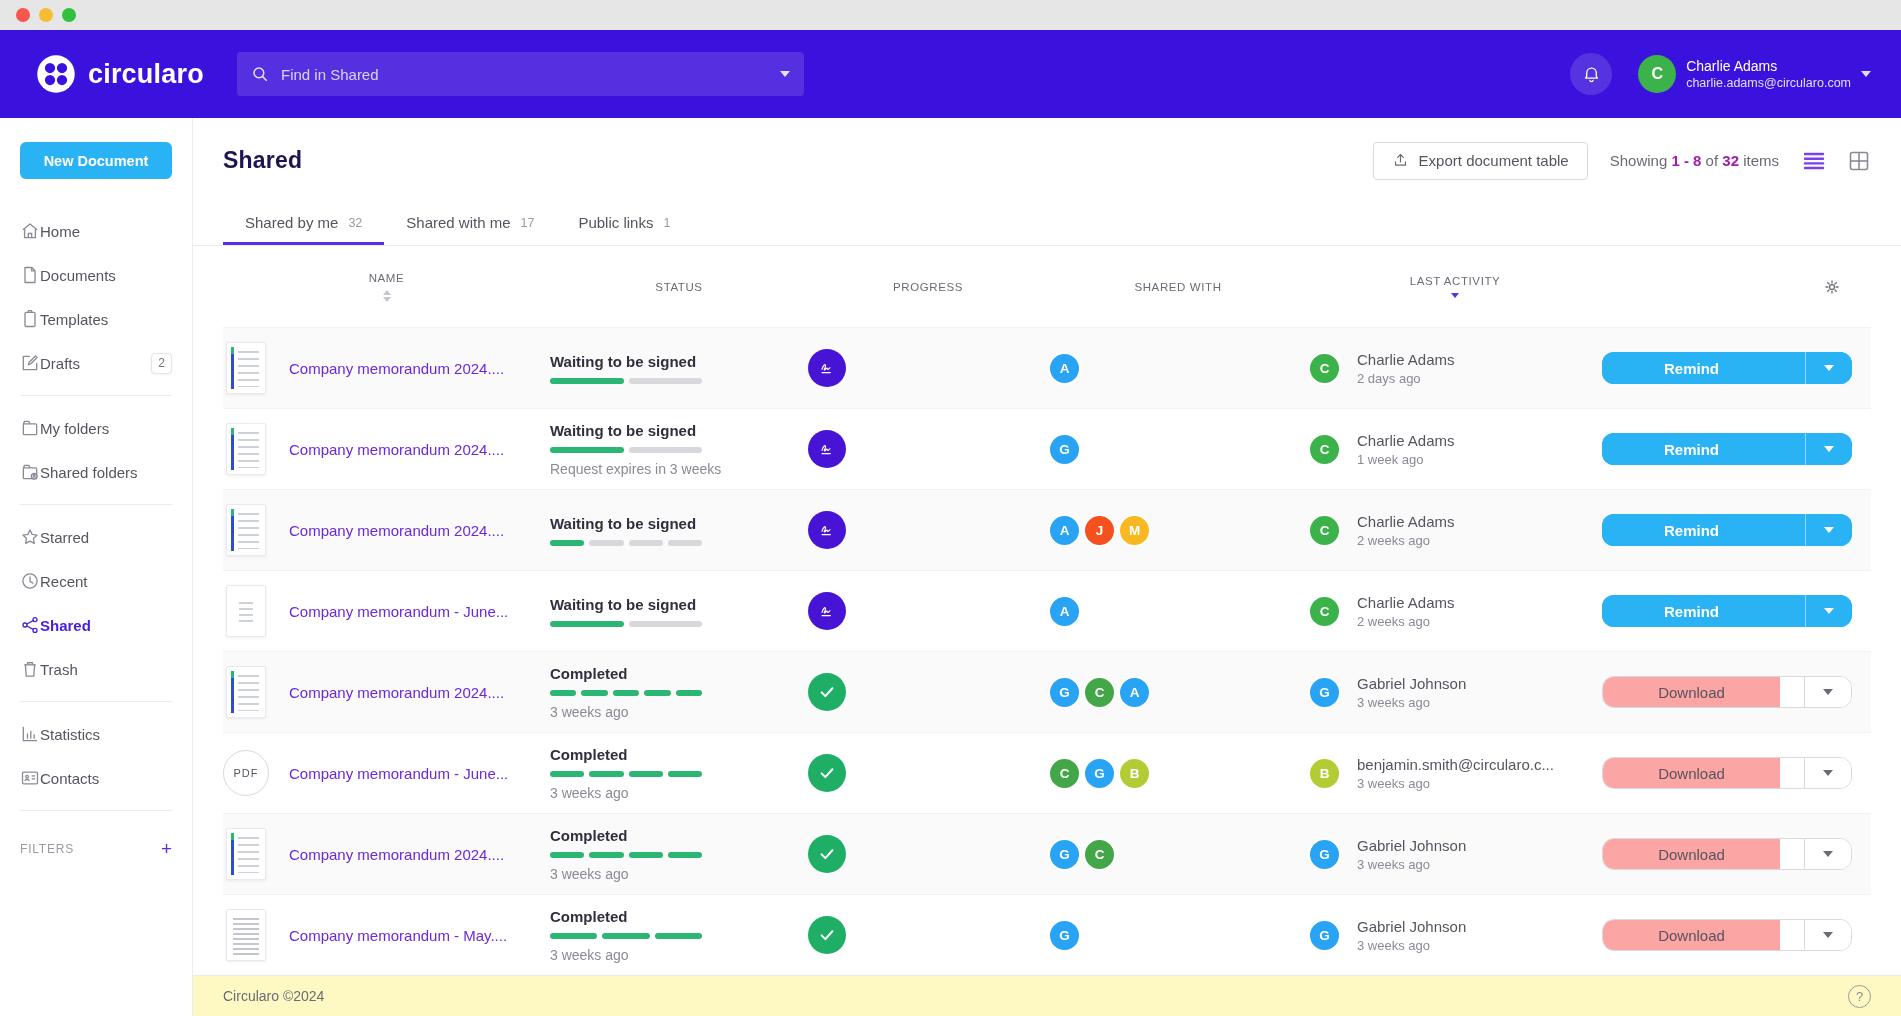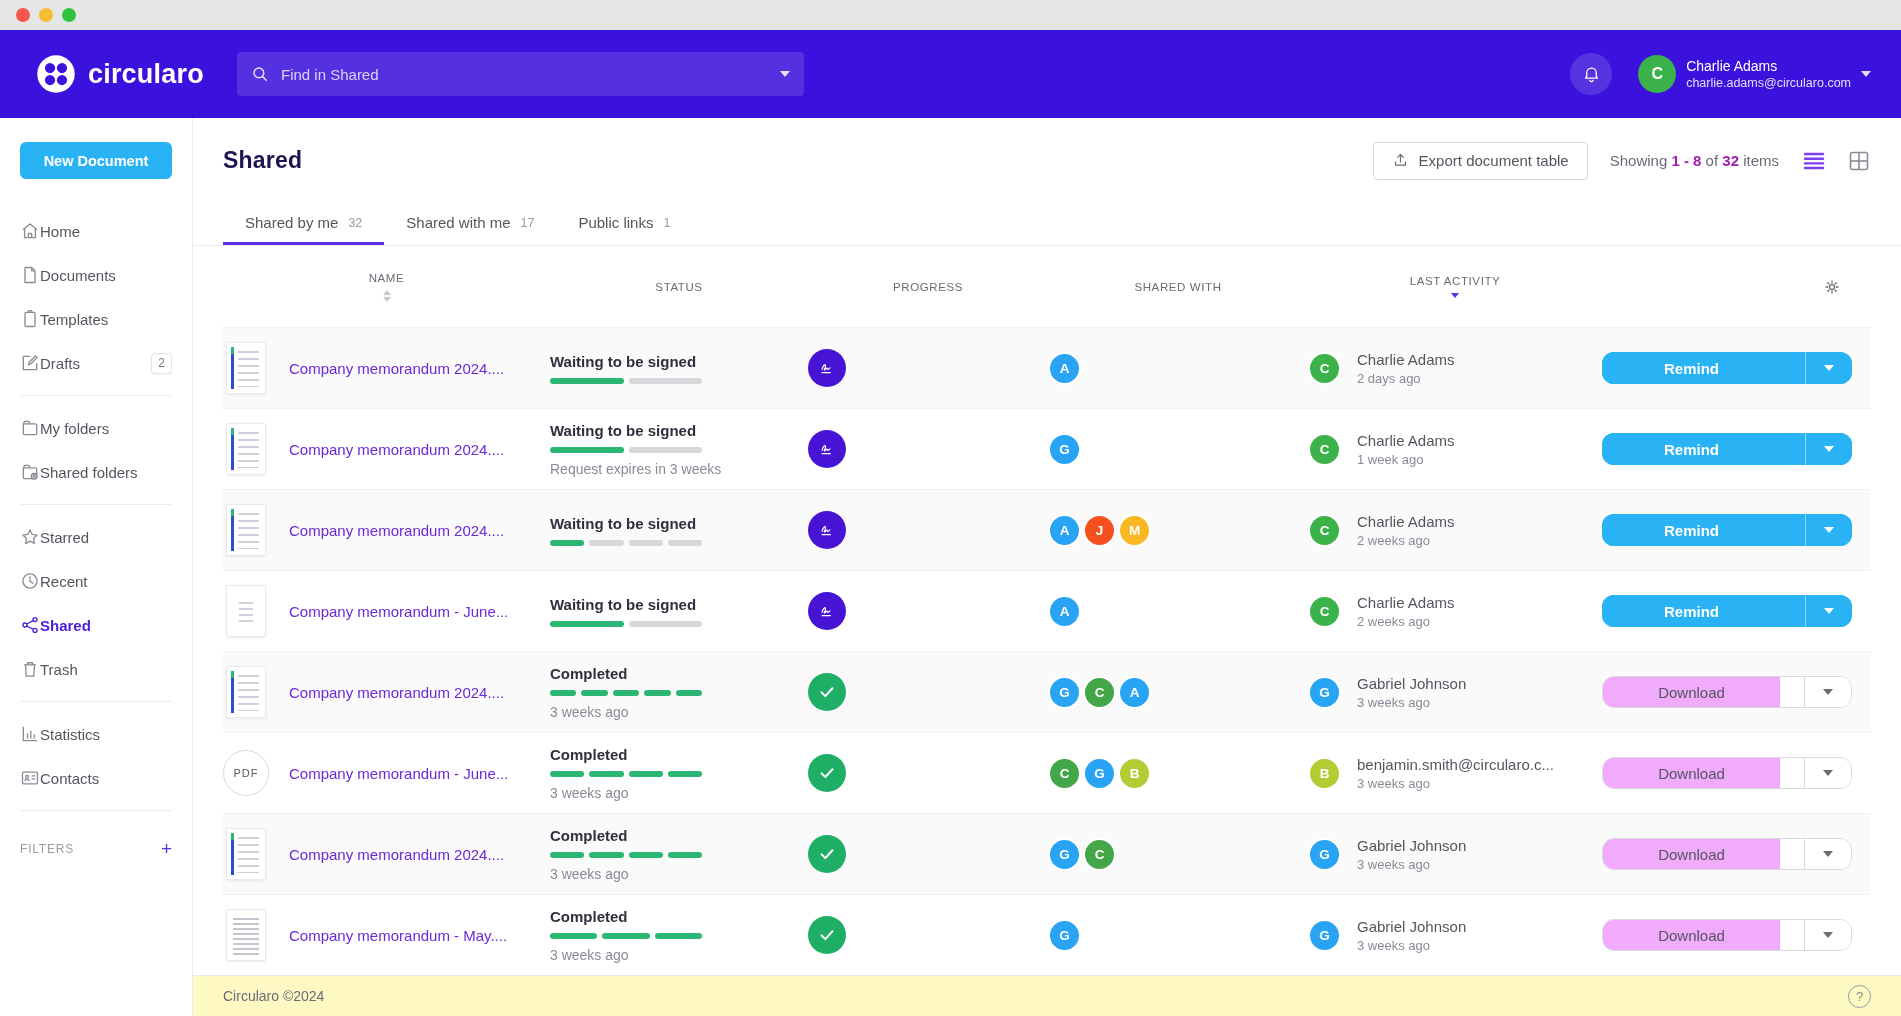--- a/index.html
+++ b/index.html
@@ -102,21 +102,21 @@
   .act-time { font-size:13px; color:#8a8a96; }
   .cell-action { justify-self:end; margin-right:19px; }
   .splitbtn { width:250px; height:32px; border-radius:12px; display:flex; overflow:hidden; cursor:pointer;gap:24px; }
   .splitbtn .bmain { flex:1; display:flex; align-items:center; justify-content:center; font-size:15px; font-family:inherit; border:none; cursor:pointer; }
   .splitbtn .bcaret { width:47px; display:flex; align-items:center; justify-content:center; border:none; cursor:pointer; }
   .splitbtn.primary { background:#29b2f4; }
   .splitbtn.primary .bmain { background:#29b2f4; color:#fff; font-weight:700; }
   .splitbtn.primary .bcaret { background:#29b2f4; border-left:1px solid rgba(255,255,255,.5); }
   .splitbtn.primary .caret2 { border-top-color:#fff; }
   .splitbtn.secondary { border:1px solid #d9d9de; background:#fff; }
-  .splitbtn.secondary .bmain { background:#f0abfc; color:#55555f; }
+  .splitbtn.secondary .bmain { background:#fca5a5; color:#55555f; }
   .splitbtn.secondary .bcaret { background:#fff; border-left:1px solid #d9d9de; }
   .splitbtn.secondary .caret2 { border-top-color:#6b6b76; }
   .caret2 { width:0; height:0; border-left:5px solid transparent; border-right:5px solid transparent; border-top:6px solid #fff; }
   
   .footer { margin-top:auto; height:44px; background:#fef9c3; border-top:1px solid #e9e9ee; display:flex; align-items:center; padding:0 30px; }
   .footer-text { font-size:14px; color:#6b6b76; }
   .help { margin-left:auto; width:23px; height:23px; border:1.5px solid #9a9aa3; border-radius:50%; color:#8a8a96;
     display:flex; align-items:center; justify-content:center; font-size:13px; cursor:pointer; }
   svg { display:block; }
 </style>

